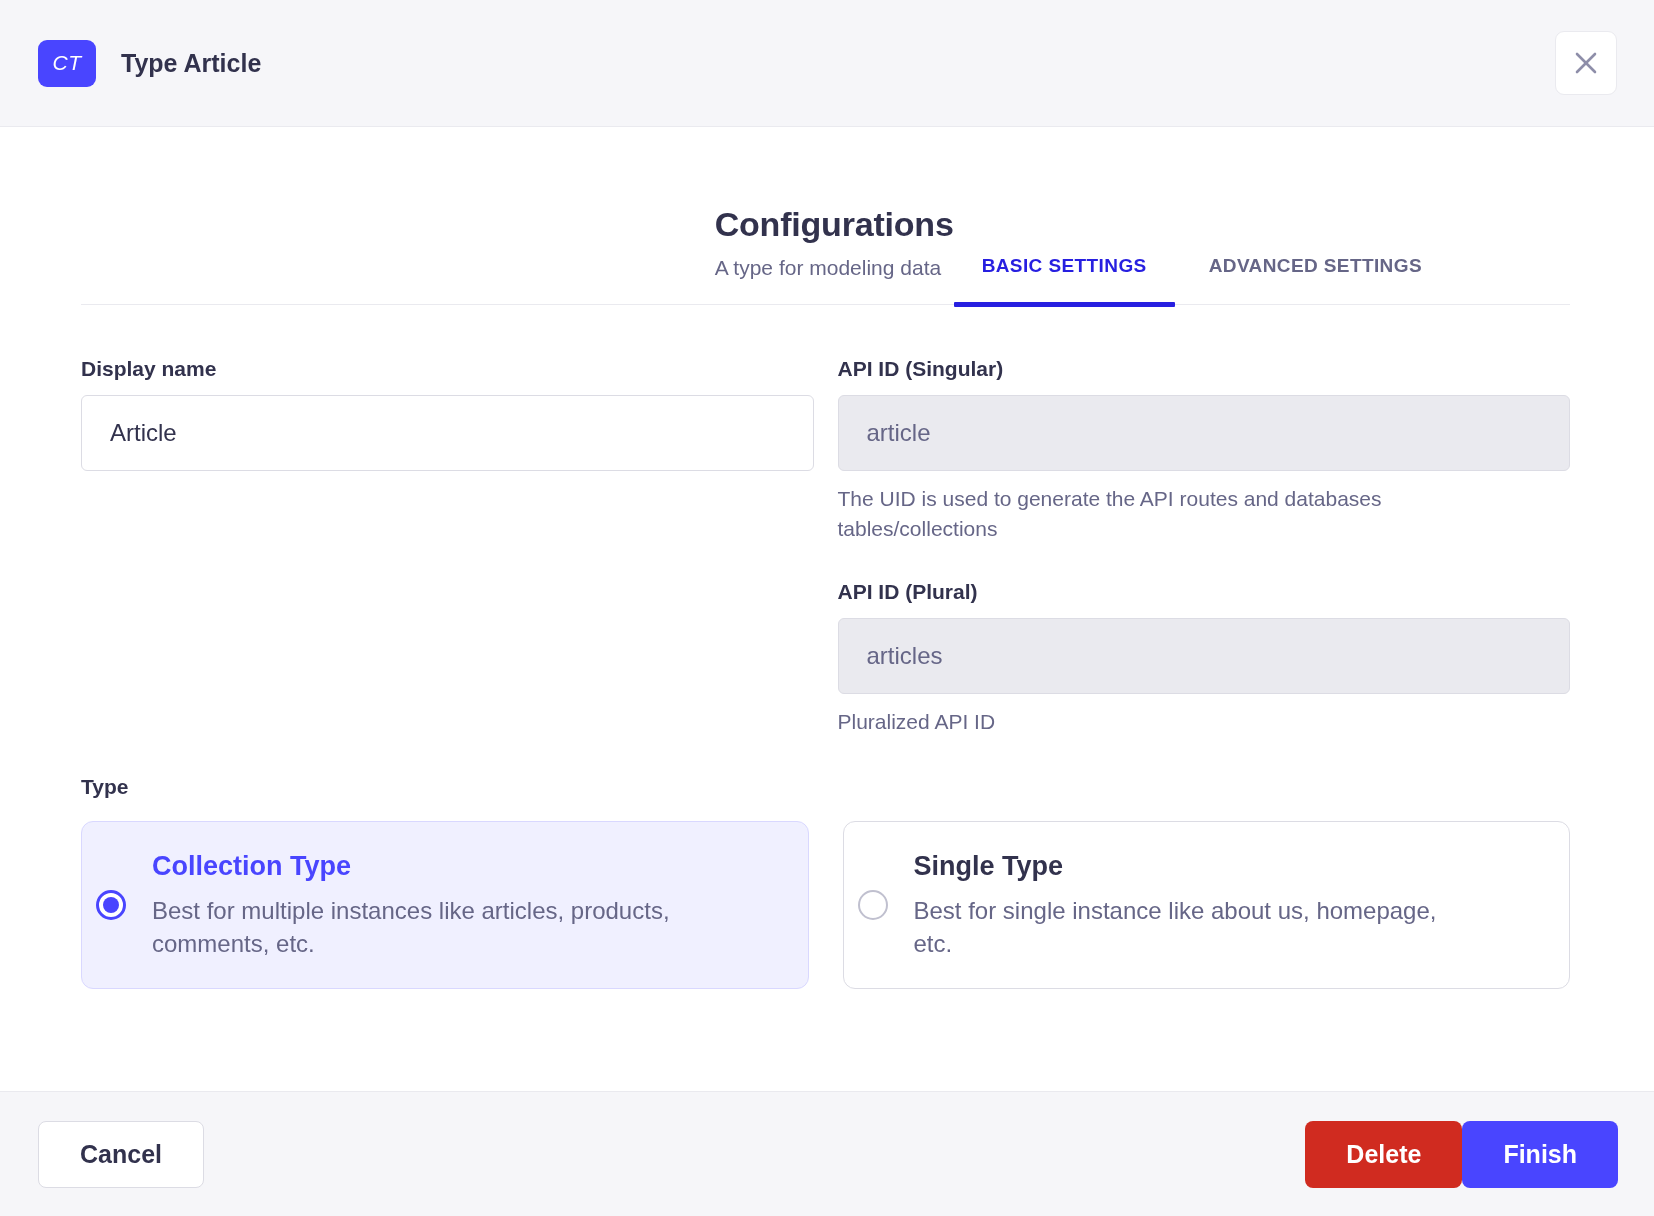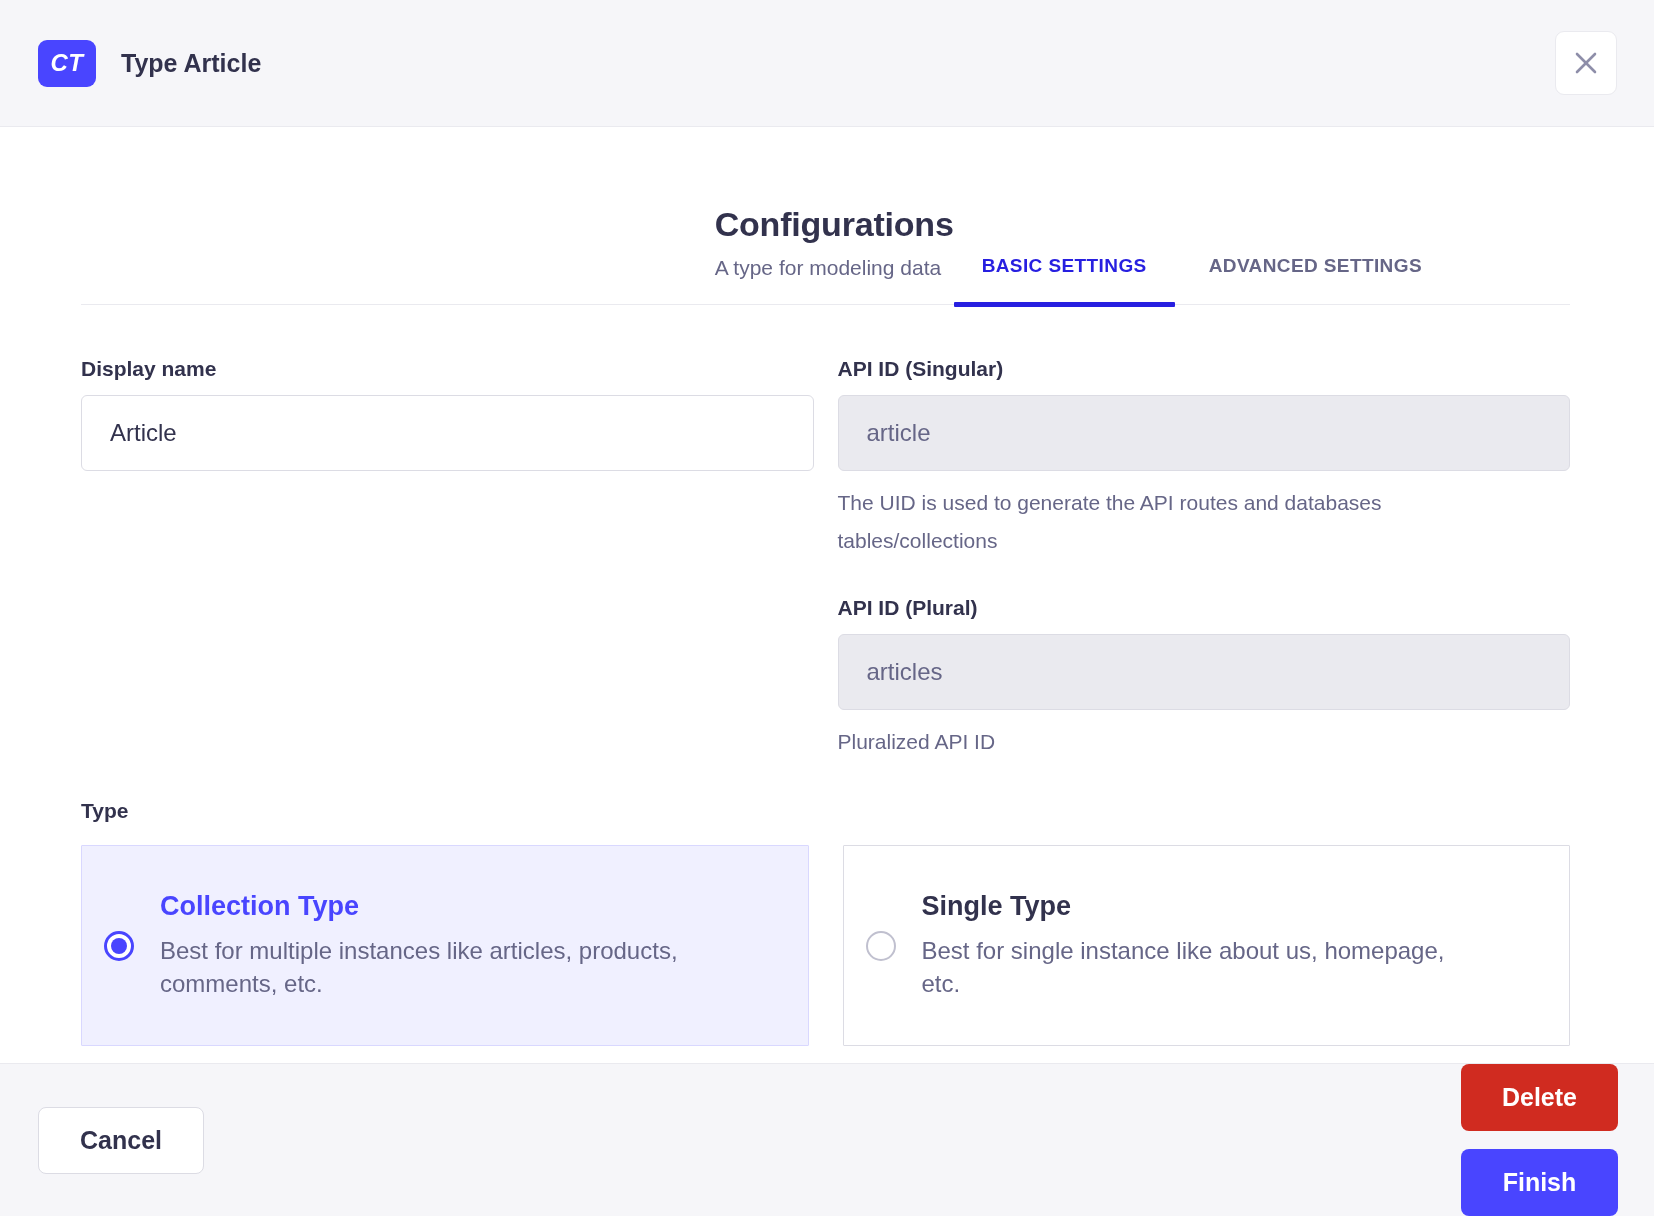--- a/index.html
+++ b/index.html
@@ -30,21 +30,21 @@
   .modal-header{
     flex:0 0 127px;
     background:var(--neutral-bg);
     border-bottom:1px solid var(--border-light);
     display:flex;align-items:center;
     padding:0 37px 0 38px;
   }
   .ct-badge{
     width:58px;height:47px;border-radius:9px;
     background:var(--primary);
-    color:#fff;font-style:italic;font-weight:700;font-size:24px;
+    color:#fff;font-style:italic;font-weight:400;font-size:21px;
     display:flex;align-items:center;justify-content:center;
     letter-spacing:0.5px;
   }
   .modal-title{font-size:25px;font-weight:700;margin-left:25px;color:var(--text-dark);}
   .close-btn{
     margin-left:auto;width:62px;height:64px;border-radius:9px;
     background:#fff;border:1px solid var(--border-light);
     display:flex;align-items:center;justify-content:center;cursor:pointer;
   }
   .close-btn svg{display:block;}
@@ -78,30 +78,30 @@
   .text-input{
     margin-top:14px;width:100%;height:76px;border-radius:6px;
     border:1px solid var(--border);background:#fff;
     font-size:24px;color:var(--text-dark);padding:0 28px;
     font-family:inherit;outline:none;
   }
   .text-input:disabled{
     background:var(--disabled-bg);border-color:var(--border);
     color:var(--text-gray);-webkit-text-fill-color:var(--text-gray);opacity:1;
   }
-  .field-hint{font-size:21px;line-height:38px;color:var(--text-gray);margin-top:13px;max-width:650px;}
+  .field-hint{font-size:21px;line-height:30px;color:var(--text-gray);margin-top:13px;max-width:650px;}
   .field + .field{margin-top:36px;}
 
   
   .type-label{display:block;margin-top:38px;font-size:21px;font-weight:700;color:var(--text-dark);}
   .cards-grid{display:grid;grid-template-columns:1fr 1fr;column-gap:34px;margin-top:22px;}
   .type-card{
-    height:201px;border-radius:1px;border:1px solid var(--border);
+    height:168px;border-radius:12px;border:1px solid var(--border);
     background:#fff;display:flex;align-items:center;
-    padding:0 36px 0 22px;cursor:pointer;
+    padding:0 36px 0 14px;cursor:pointer;
   }
   .type-card.selected{background:var(--card-selected-bg);border-color:var(--card-selected-border);}
   .radio{
     flex:0 0 30px;width:30px;height:30px;border-radius:50%;
     border:2px solid #c0c0cf;background:#fff;margin-right:26px;
     display:flex;align-items:center;justify-content:center;cursor:pointer;
   }
   .radio.checked{border:3px solid var(--primary);}
   .radio.checked::after{
     content:"";width:16px;height:16px;border-radius:50%;background:var(--primary);
@@ -119,21 +119,21 @@
     padding:0 36px 0 38px;
   }
   .btn{
     height:67px;border-radius:8px;font-size:25px;font-weight:700;
     padding:0 40px;cursor:pointer;border:1px solid transparent;
     font-family:inherit;display:inline-flex;align-items:center;justify-content:center;
   }
   .btn-cancel{background:#fff;border-color:var(--border);color:var(--text-dark);padding:0 41px;}
   .btn-delete{background:var(--danger);color:#fff;}
   .btn-finish{background:var(--primary);color:#fff;}
-  .footer-right{display:flex;gap:18px;flex-direction:column;}
+  .footer-right{display:flex;}
 </style>
 </head>
 <body>
 
 <div class="modal">
 
   <header class="modal-header">
     <div class="ct-badge">CT</div>
     <h1 class="modal-title">Type Article</h1>
     <button class="close-btn" aria-label="Close">

